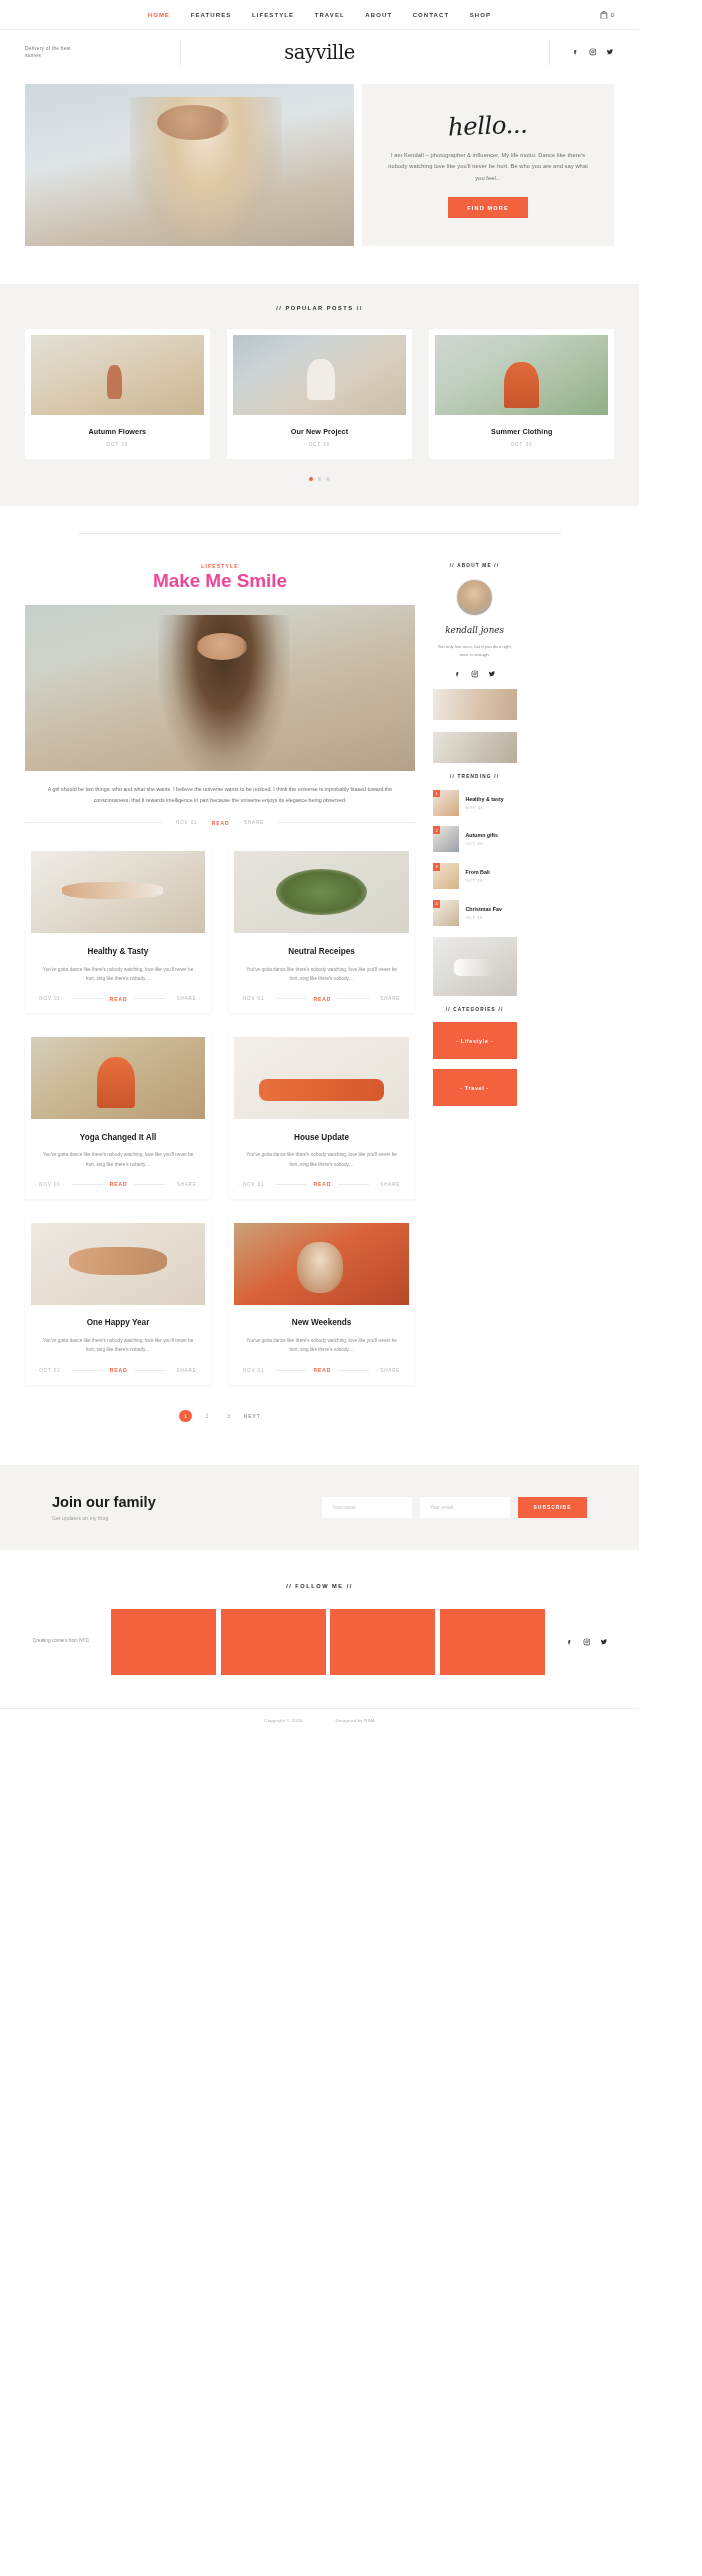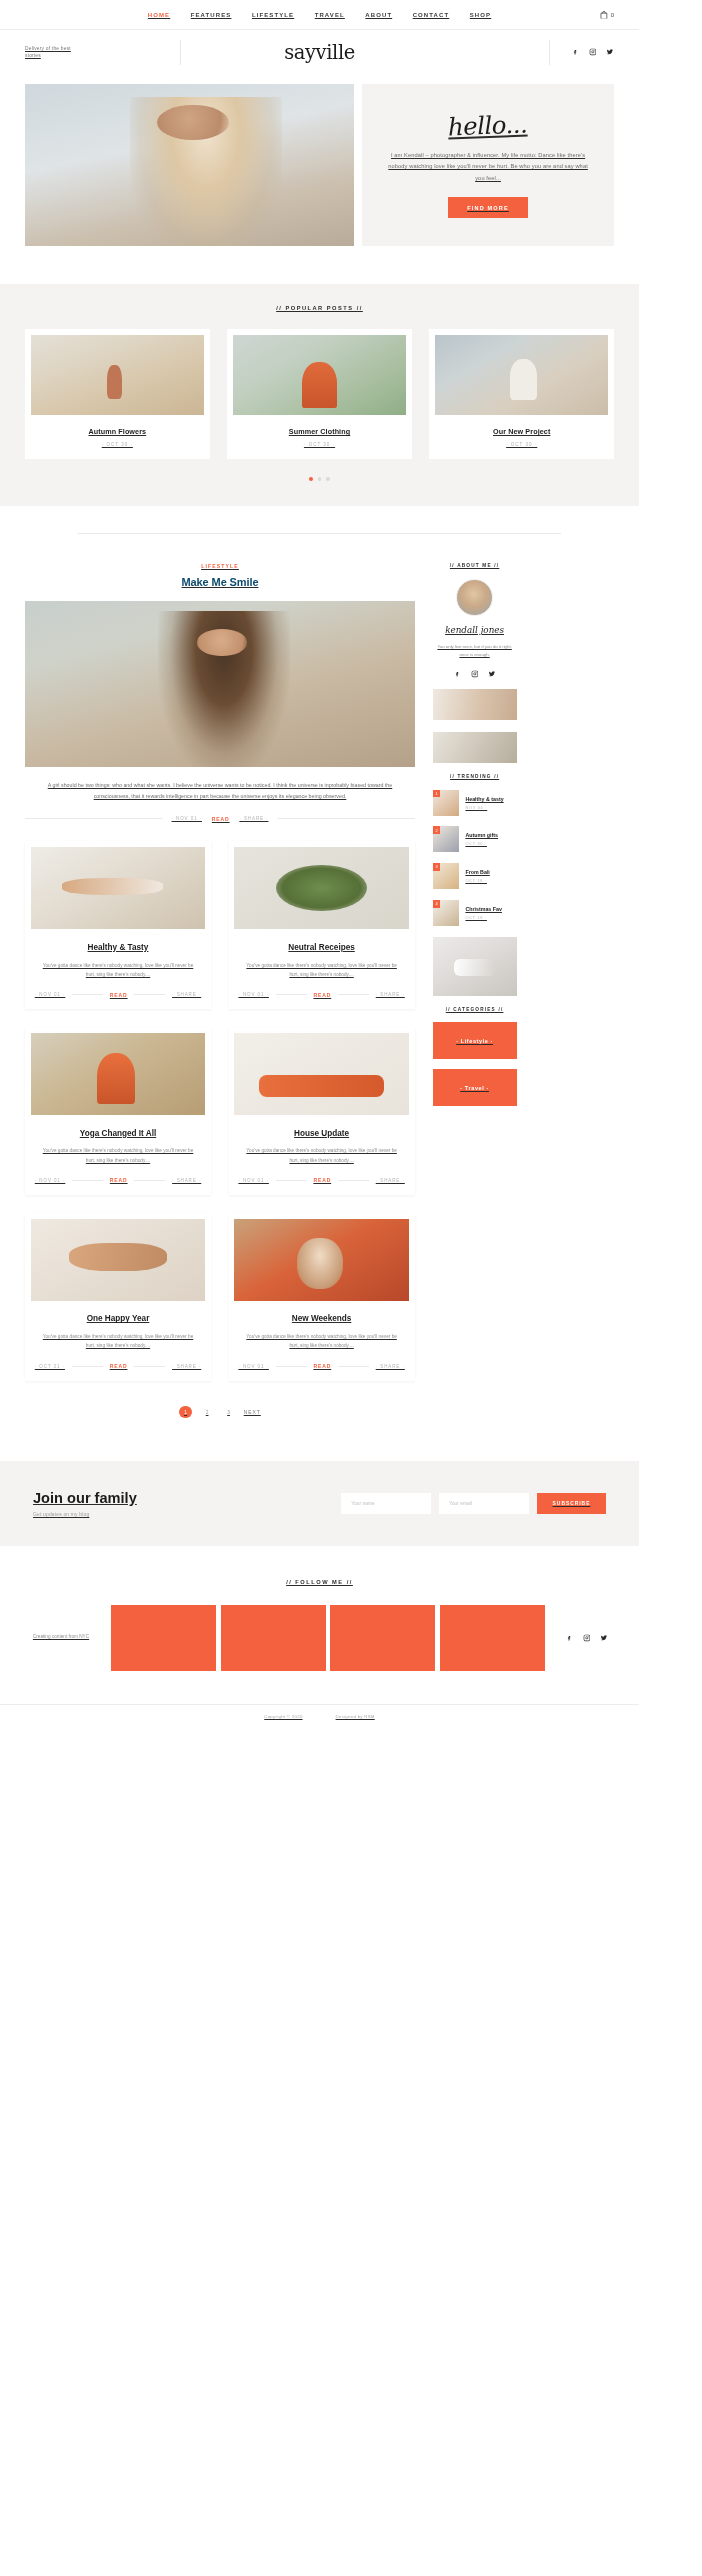--- a/index.html
+++ b/index.html
@@ -3,21 +3,21 @@
 <meta charset="utf-8">
 <style>
   * { box-sizing: border-box; margin: 0; padding: 0; }
   html, body { background: #ffffff; }
   body {
     width: 702px;
     font-family: "Liberation Sans", sans-serif;
     color: #2b2b2b;
     -webkit-font-smoothing: antialiased;
   }
-  .page { width: 639px; position: relative; overflow: hidden; text-decoration: underline; }
+  .page { width: 639px; position: relative; overflow: hidden; }
 
   
   .topnav {
     height: 30px;
     border-bottom: 1px solid #ececec;
     display: flex;
     align-items: center;
     justify-content: center;
     position: relative;
     background: #fff;
@@ -204,22 +204,22 @@
     align-items: flex-start;
   }
   .content { width: 390px; }
   .sidebar { width: 84px; }
 
   .cat-tag {
     text-align:center; font-size:5px; font-weight:700;
     letter-spacing:1.2px; color:#f4613f; text-transform:uppercase;
   }
   .post-title {
-    text-align:center; font-size:11px; font-weight:700;
-    color:#0c4a6e; margin-top: 7px; letter-spacing:-0.1px;
+    text-align:center; font-size:19px; font-weight:700;
+    color:#ec4899; margin-top: 1px; letter-spacing:-0.1px;
   }
   .feat-img {
     height: 166px; margin-top: 13.7px;
     background: linear-gradient(165deg,#c8cfcc 0%,#cfd2c9 25%,#c9b9a2 58%,#b5a189 100%);
     position: relative; overflow:hidden;
   }
   .feat-img::before{
     content:"";position:absolute;left:34%;top:6%;width:34%;height:100%;
     background: radial-gradient(ellipse at 50% 24%, #4a3526 0%, #6a4c33 30%, rgba(120,90,60,.25) 58%, rgba(120,90,60,0) 74%);
   }
@@ -315,21 +315,21 @@
     height: 37px; margin-top: 9.8px;
     display:flex; align-items:center; justify-content:center;
     font-size:5.5px; font-weight:700; letter-spacing:0.6px;
     cursor:pointer;
   }
 
   
   .news {
     background:#f4f3f1;
     margin-top: 39px;
-    padding: 29px 33px;
+    padding: 29px 52px;
     display:flex; align-items:center; justify-content:space-between;
   }
   .news-h { font-size:14.6px; font-weight:700; color:#1c1c1c; }
   .news-sub { font-size:4.9px; color:#9a9a9a; margin-top:5.9px; letter-spacing:0.2px; }
   .news-form { display:flex; gap:7.8px; align-items:center; }
   .news-input {
     width: 90px; height: 21.5px; border: none; background:#fff;
     font-family:inherit; font-size:4.9px; color:#9a9a9a;
     padding: 0 9.8px; outline:none;
   }
@@ -413,27 +413,27 @@
 
   <div class="popular">
     <div class="sec-label">// POPULAR POSTS //</div>
     <div class="pop-grid">
       <div class="pop-card">
         <div class="pop-thumb p1"></div>
         <div class="pop-title">Autumn Flowers</div>
         <div class="pop-date">· OCT 30 ·</div>
       </div>
       <div class="pop-card">
+        <div class="pop-thumb p3"></div>
+        <div class="pop-title">Our New Project</div>
+        <div class="pop-date">· OCT 30 ·</div>
+      </div>
+      <div class="pop-card">
         <div class="pop-thumb p2"></div>
         <div class="pop-title">Summer Clothing</div>
-        <div class="pop-date">· OCT 30 ·</div>
-      </div>
-      <div class="pop-card">
-        <div class="pop-thumb p3"></div>
-        <div class="pop-title">Our New Project</div>
         <div class="pop-date">· OCT 30 ·</div>
       </div>
     </div>
     <div class="dots">
       <div class="dot on"></div>
       <div class="dot"></div>
       <div class="dot"></div>
     </div>
   </div>
 

